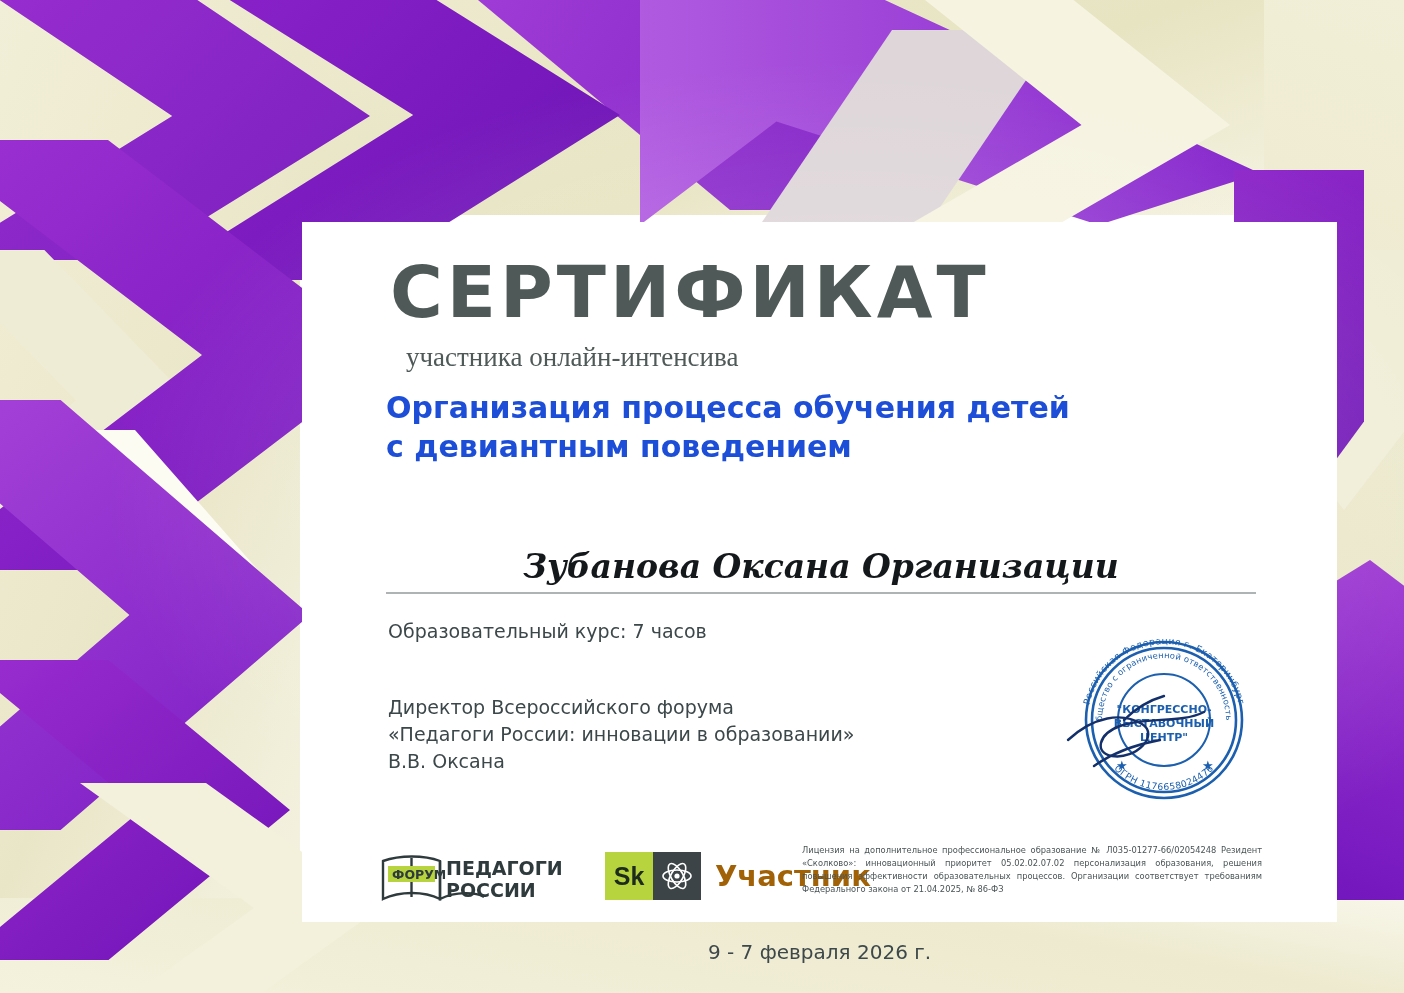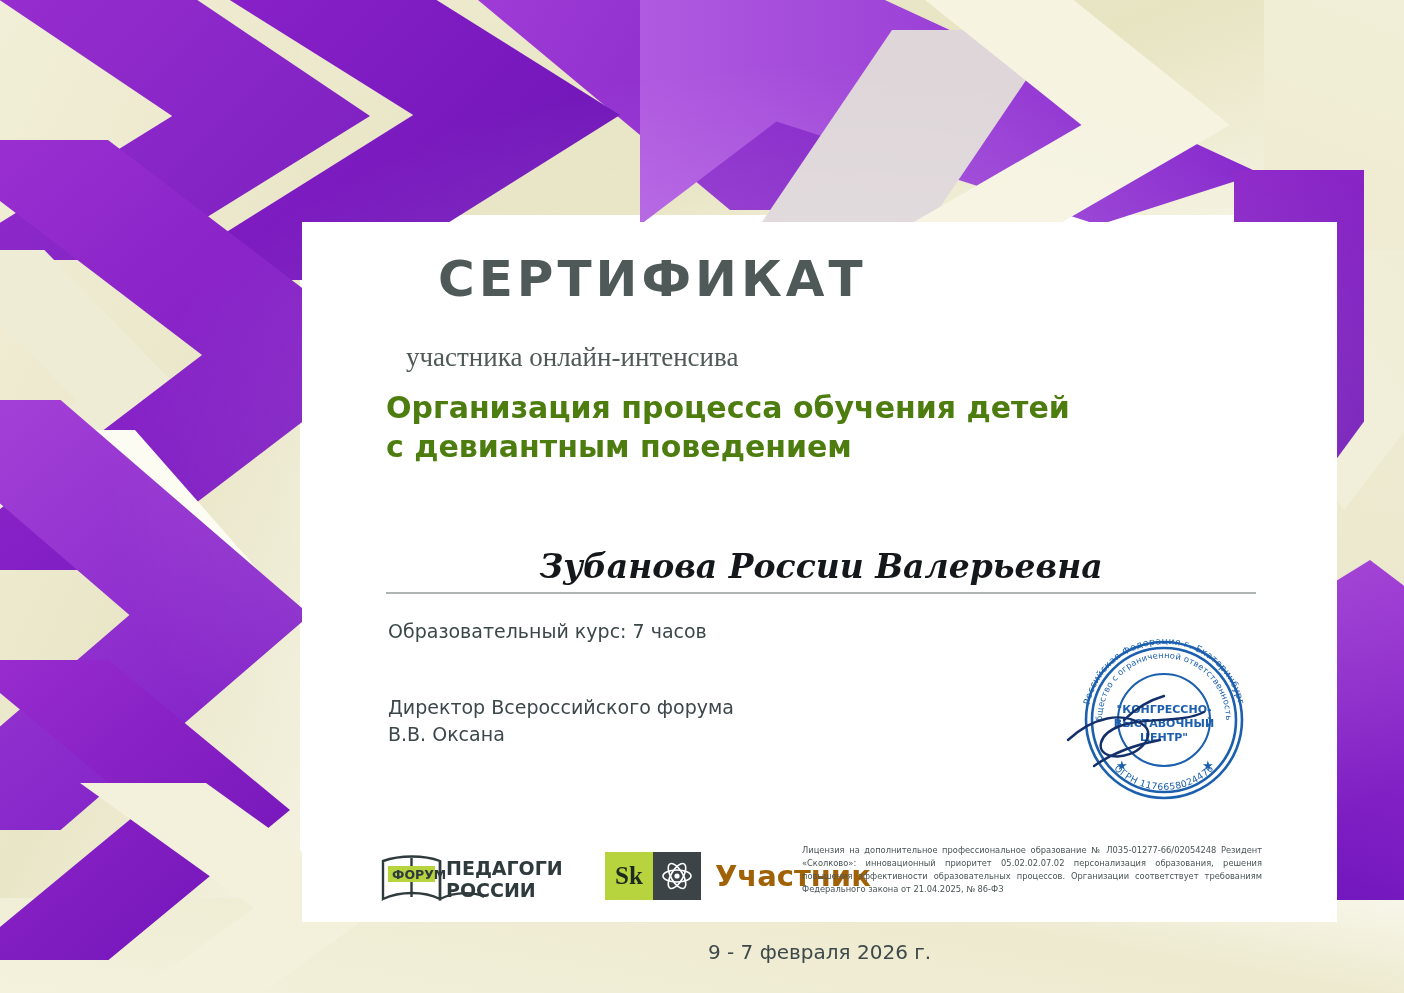--- a/index.html
+++ b/index.html
@@ -149,45 +149,44 @@
     width: 1035px;
     height: 700px;
     background: #ffffff;
     box-shadow: 0 0 0 0 rgba(0,0,0,0);
   }
 
   .title {
     position: absolute;
     left: 88px;
     top: 28px;
-    font-size: 50px;
+    font-size: 72px;
     letter-spacing: 4px;
     font-weight: 700;
     color: #4f5a58;
     font-family: "DejaVu Sans", sans-serif;
-    margin-left: 48px;
   }
   .subtitle {
     position: absolute;
     left: 104px;
     top: 112px;
     font-size: 27px;
     color: #4f5a58;
     font-family: Liberation Serif, serif;
     margin-top: 8px;
   }
   .course-name {
     position: absolute;
     left: 84px;
     top: 166px;
     width: 700px;
     font-size: 30px;
     line-height: 1.30;
     font-weight: 700;
-    color: #4d7c0f;
+    color: #1d4ed8;
     font-family: "DejaVu Sans", sans-serif;
   }
 
   .recipient {
     position: absolute;
     left: 84px;
     top: 325px;
     width: 870px;
     text-align: center;
     font-size: 33px;
@@ -250,21 +249,21 @@
   }
   .sk-box {
     width: 48px; height: 48px;
     background: #b7d43f;
     color: #1d2b1d;
     font-size: 25px;
     font-weight: 700;
     display: flex;
     align-items: center;
     justify-content: center;
-    font-family: Liberation Serif, serif;
+    font-family: Liberation Sans, sans-serif;
   }
   .sk-box2 {
     width: 48px; height: 48px;
     background: #3c4447;
     display: flex;
     align-items: center;
     justify-content: center;
   }
   .sk-label {
     margin-left: 14px;
@@ -329,27 +328,28 @@
 
     <div class="shape wash"></div>
   </div>
 
   <div class="card">
 
     <div class="title">СЕРТИФИКАТ</div>
     <div class="subtitle">участника онлайн-интенсива</div>
     <div class="course-name">Организация процесса обучения детей с девиантным поведением</div>
 
-    <div class="recipient">Зубанова России Валерьевна</div>
+    <div class="recipient">Зубанова Оксана Организации</div>
     <div class="recipient-line"></div>
 
     <div class="course-hours">Образовательный курс: 7 часов</div>
 
     <div class="signature-block">
       <div>Директор Всероссийского форума</div>
+      <div>«Педагоги России: инновации в образовании»</div>
       <div>В.В. Оксана</div>
     </div>
 
     <div class="stamp">
       <svg width="200" height="200" viewBox="0 0 200 200">
         <defs>
           <path id="arcTop" d="M 24,100 A 76,76 0 0 1 176,100"></path>
           <path id="arcBottom" d="M 30,100 A 70,70 0 0 0 170,100"></path>
           <path id="arcInnerTop" d="M 38,100 A 62,62 0 0 1 162,100"></path>
         </defs>

